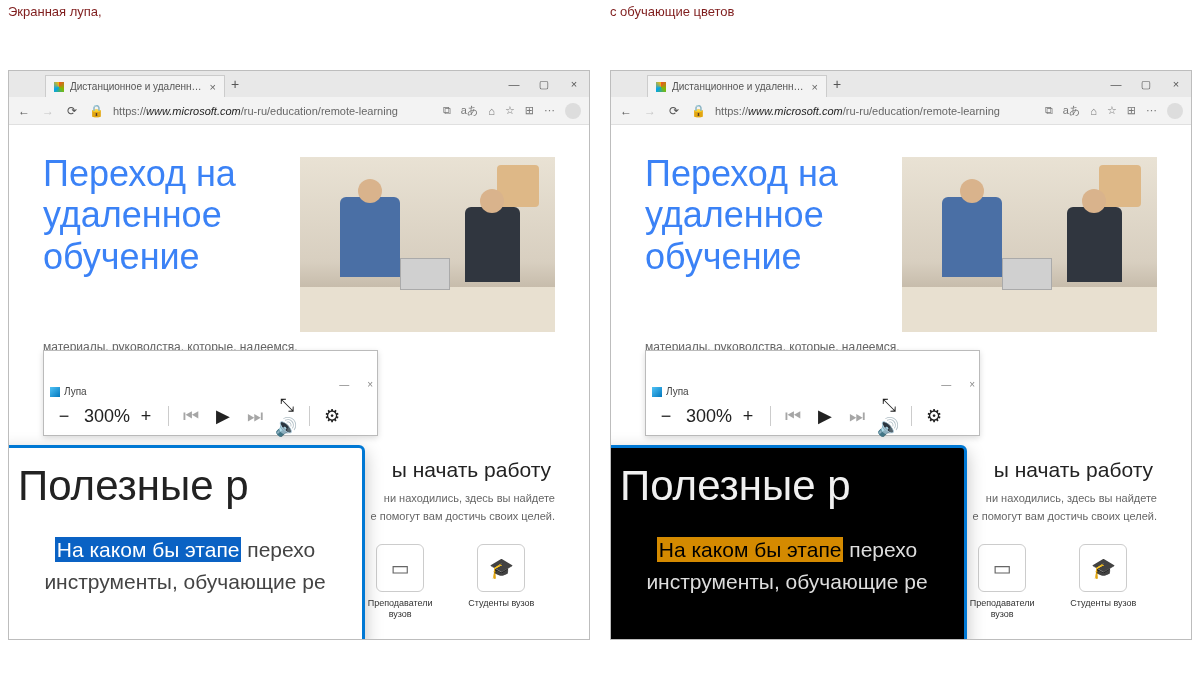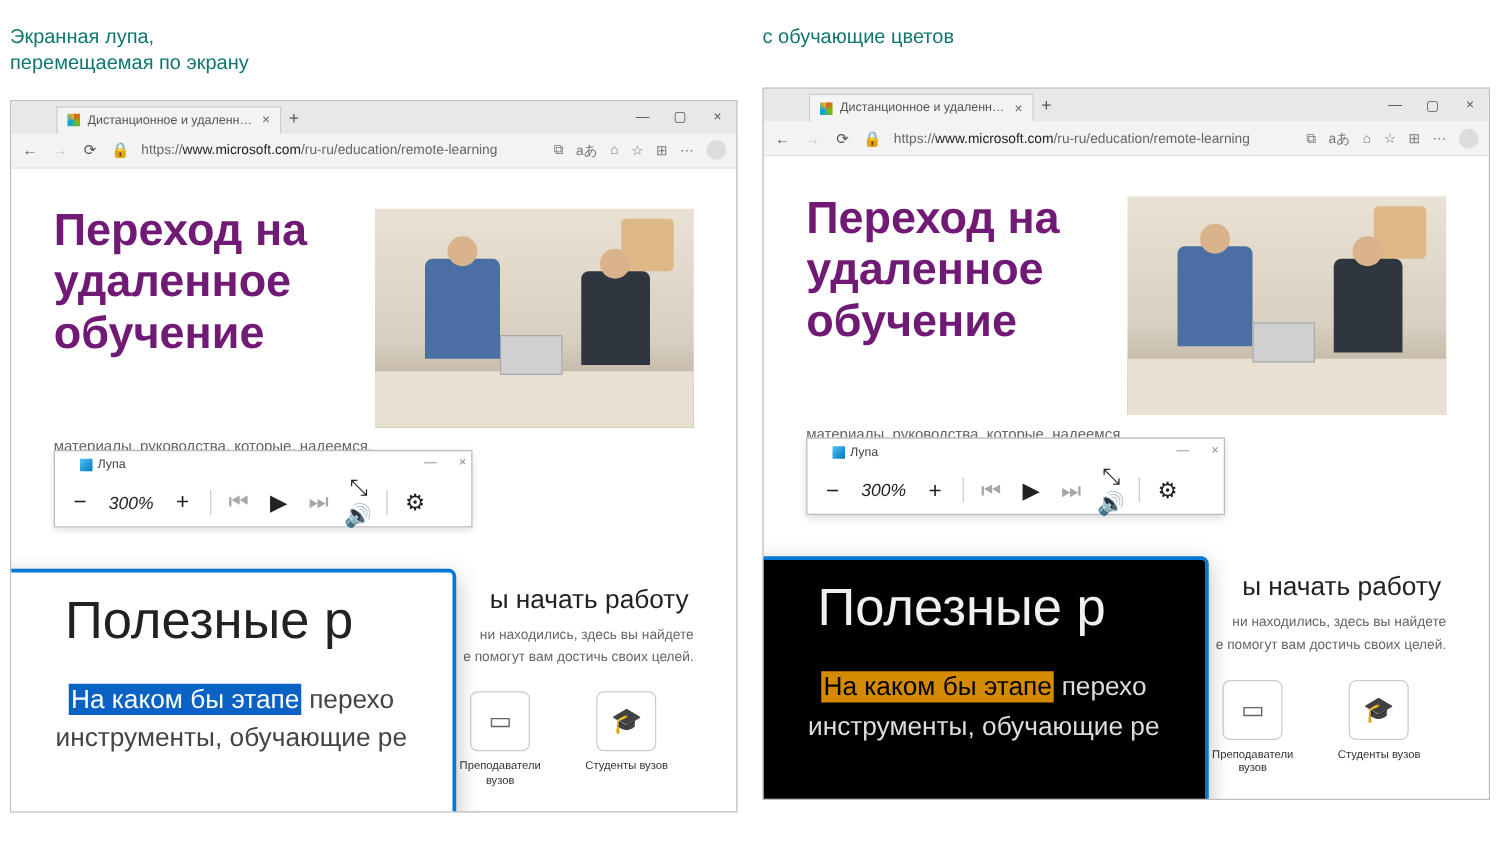--- a/index.html
+++ b/index.html
@@ -12,24 +12,24 @@
     display: flex;
     gap: 20px;
     padding: 0 8px;
   }
   .column {
     flex: 1;
     display: flex;
     flex-direction: column;
   }
   .caption {
-    font-size: 16px;
-    color: #0f766e;
+    font-size: 13px;
+    color: #7f1d1d;
     line-height: 1.3;
-    padding: 20px 0 18px 0;
+    padding: 4px 0 18px 0;
     min-height: 70px;
   }
   .window {
     border: 1px solid #bdbdbd;
     background: #f3f3f3;
     height: 570px;
     position: relative;
     overflow: hidden;
   }
   .titlebar {
@@ -72,36 +72,36 @@
     border-bottom: 1px solid #e0e0e0;
   }
   .addr-icon { width: 14px; text-align: center; color: #555; }
   .url {
     flex: 1;
     font-size: 11px;
     color: #666;
     white-space: nowrap;
     overflow: hidden;
   }
-  .url .host { color: #222; }
+  .url .host { color: #222; font-style: italic; }
   .right-icons { display: flex; gap: 10px; align-items: center; }
   .right-icons span { font-size: 11px; color: #777; }
   .avatar { width: 16px; height: 16px; border-radius: 50%; background: #ddd; }
 
   .page {
     background: #fff;
     height: calc(100% - 54px);
     position: relative;
     padding: 28px 34px 0 34px;
   }
   .hero-row { display: flex; gap: 10px; }
   .hero-title {
     font-size: 36px;
-    font-weight: 700;
-    color: #701a75;
+    font-weight: 400;
+    color: #3b82f6;
     line-height: 1.15;
     flex: 1;
   }
   .hero-img {
     width: 255px;
     height: 175px;
     background: linear-gradient(180deg,#e9e2d4 0%,#d8cfc0 60%,#a89a86 100%);
     margin-top: 4px;
     position: relative;
     overflow: hidden;
@@ -181,39 +181,40 @@
     top: 225px;
     width: 335px;
     background: #fff;
     border: 1px solid #bbb;
     box-shadow: 0 2px 6px rgba(0,0,0,0.15);
     z-index: 5;
   }
   .mag-title {
     height: 22px;
     display: flex;
-    align-items: center;
-    padding: 0 20px;
+    align-items: flex-end;
+    padding: 0 6px;
     font-size: 10px;
     color: #444;
     gap: 4px;
     position: relative;
+    margin-top: 24px;
   }
   .mag-title-icon { width:10px; height:10px; background:linear-gradient(135deg,#4fc3f7,#0277bd); }
   .mag-win-ctrl { position: absolute; right: 4px; top: 4px; display: flex; gap: 18px; color:#888; font-size: 10px;}
   .mag-body {
     height: 38px;
     display: flex;
     align-items: center;
     padding: 0 8px;
     gap: 8px;
     color: #222;
   }
   .mag-btn { font-size: 18px; width: 24px; text-align: center; cursor: pointer;}
-  .mag-zoom { font-size: 14px; width: 42px; text-align: center; font-style: italic;}
+  .mag-zoom { font-size: 18px; width: 42px; text-align: center;}
   .mag-sep { width: 1px; height: 20px; background: #ccc; margin: 0 2px;}
 
   
   .lens {
     position: absolute;
     left: -14px;
     top: 320px;
     width: 370px;
     height: 205px;
     background: #fff;
@@ -226,42 +227,40 @@
   }
   .lens.inverted {
     background: #000;
   }
   .lens-title {
     font-size: 42px;
     font-weight: 300;
     color: #222;
     white-space: nowrap;
     margin-bottom: 24px;
-    margin-left: 34px;
   }
   .lens.inverted .lens-title { color: #f0f0f0; }
   .lens-line {
     font-size: 21px;
     font-weight: 300;
     color: #444;
     white-space: nowrap;
     line-height: 1.5;
     text-align:center;
   }
   .lens.inverted .lens-line { color: #ddd; }
   .hl-normal { background: #0a62c4; color: #fff; padding: 1px 2px;}
   .hl-invert { background: #d48a00; color: #000; padding: 1px 2px;}
 </style>
 </head>
 <body>
 
 <div class="column">
   <div class="caption">
     <div>Экранная лупа,</div>
-    <div>перемещаемая по экрану</div>
   </div>
 
   <div class="window">
     <div class="titlebar">
       <div class="tab">
         <div class="tab-favicon"></div>
         <div class="tab-title">Дистанционное и удаленное о…</div>
         <div class="tab-close">×</div>
       </div>
       <div class="tab-plus">+</div>

